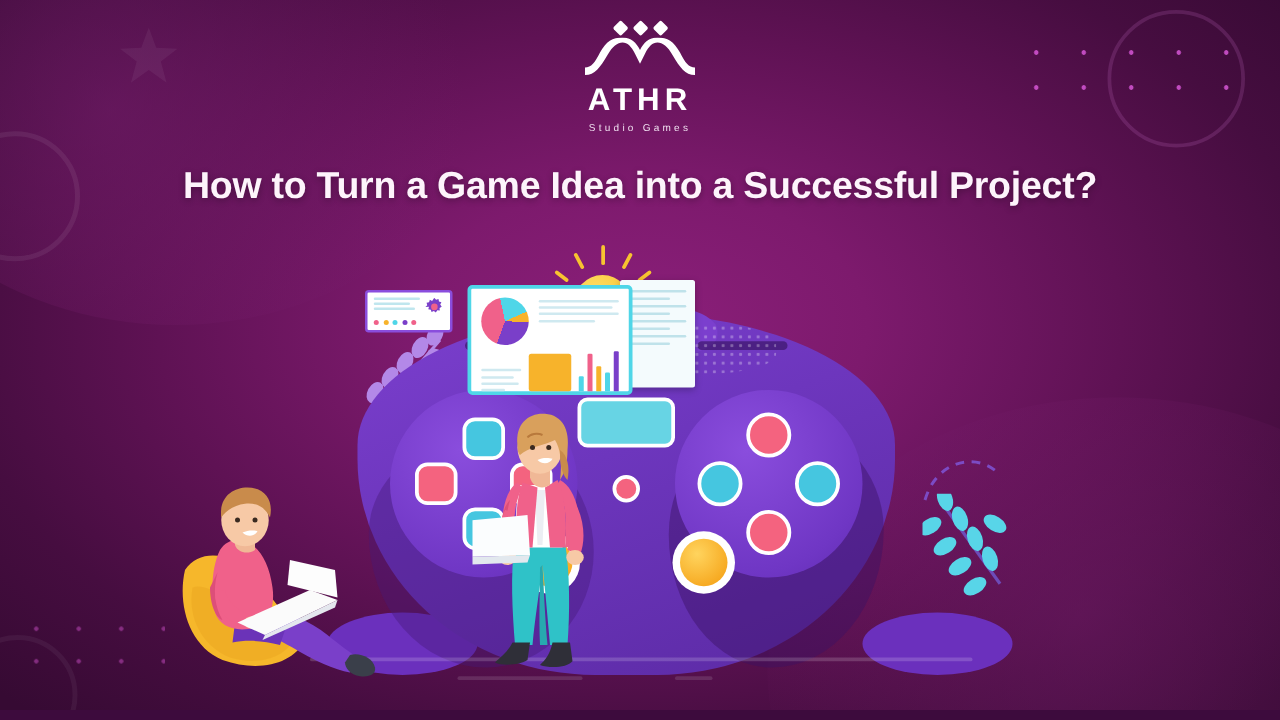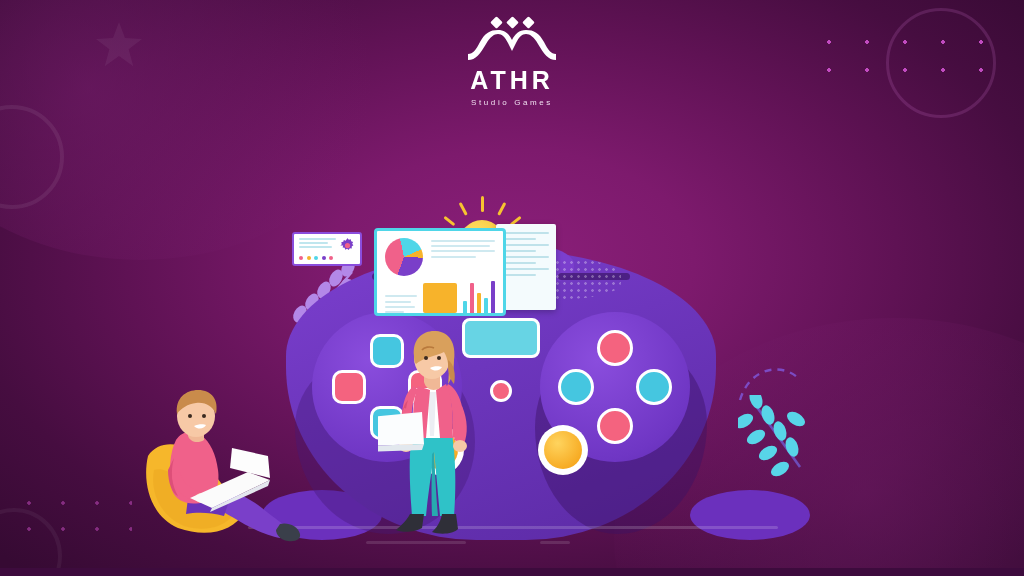--- a/index.html
+++ b/index.html
@@ -330,20 +330,21 @@
         <i></i>
         <i></i>
     </div>
     <svg class="logo-mark" viewBox="0 0 92 34">
       <path d="M2 30 C10 30 14 24 20 14 C24 7 28 4 32 4 C36 4 39 7 42 13 L46 21 L50 13 C53 7 56 4 60 4 C64 4 68 7 72 14 C78 24 82 30 90 30 L90 24 C85 24 82 20 78 12 C73 3 68 0 60 0 C53 0 49 4 46 10 C43 4 39 0 32 0 C24 0 19 3 14 12 C10 20 7 24 2 24 Z" fill="#ffffff"></path>
     </svg>
     <div class="logo-title">ATHR</div>
     <div class="logo-sub">Studio Games</div>
   </div>
 
+  <h1 class="headline">How to Turn a Game Idea into a Successful Project?</h1>
 
   <div class="illus">
 
     <div class="pad-ellipse-behind-l"></div>
     <div class="pad-ellipse-behind-r"></div>
 
     <div class="leaf" style="left:286px; top:74px;">
       <svg width="74" height="78" viewBox="0 0 74 78">
         <g stroke="#b388e8" stroke-width="2.4" fill="none">
           <path d="M66 8 L14 68"></path>

